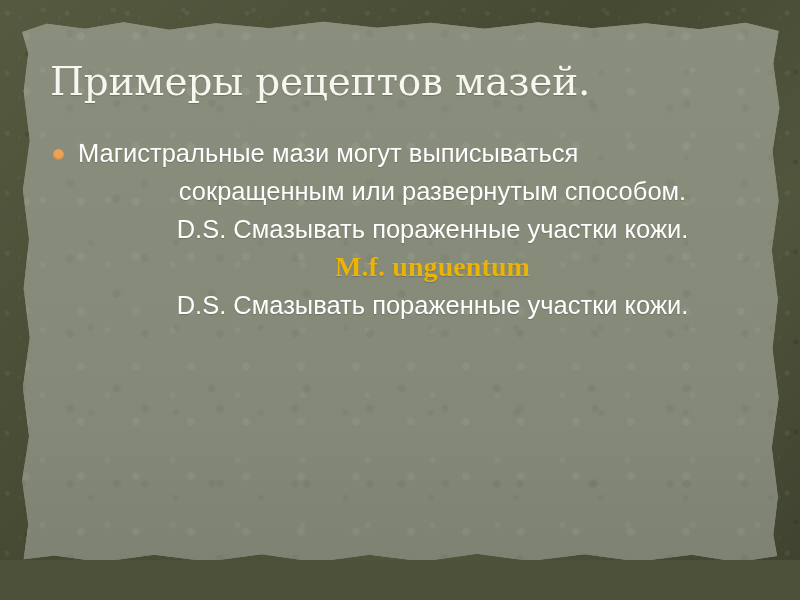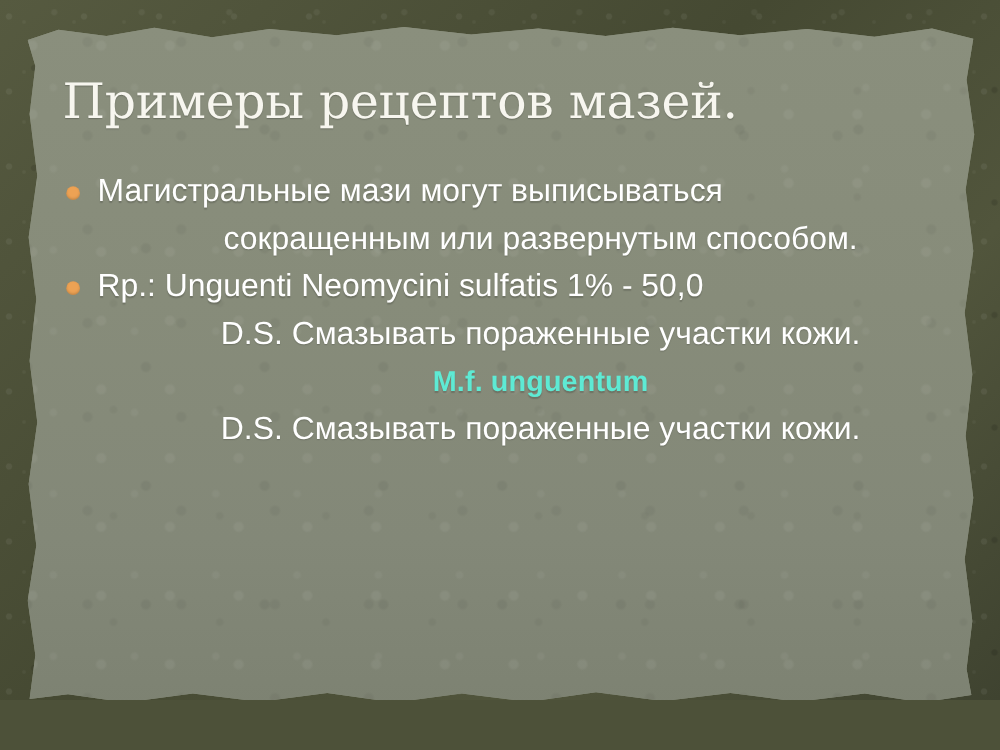--- a/index.html
+++ b/index.html
@@ -135,43 +135,42 @@
     left: 5px;
     top: 15px;
     width: 11px;
     height: 11px;
     border-radius: 50%;
     background: #eda254;
     box-shadow: inset 0 -1px 2px rgba(0,0,0,0.18);
   }
 
   .line.accent {
-    color: #5eead4;
-    font-family: Liberation Sans, sans-serif;
+    color: #eab308;
+    font-family: Liberation Serif, serif;
     font-weight: 700;
-    font-size: 23px;
+    font-size: 28px;
     letter-spacing: 0.1px;
   }
 </style>
 </head>
 <body>
 
 <div class="slide">
 
   <div class="frame-texture"></div>
 
   <div class="paper"></div>
 
   <div class="content">
 
     <div class="slide-title">Примеры рецептов мазей.</div>
 
     <div class="body-block">
         <div class="line bulleted"><span class="bullet-dot"></span><span>Магистральные мази могут выписываться</span></div>
         <div class="line plain"><span>сокращенным или развернутым способом.</span></div>
-        <div class="line bulleted"><span class="bullet-dot"></span><span>Rp.: Unguenti Neomycini sulfatis 1% - 50,0</span></div>
         <div class="line plain"><span>D.S. Смазывать пораженные участки кожи.</span></div>
         <div class="line plain accent"><span>M.f. unguentum</span></div>
         <div class="line plain"><span>D.S. Смазывать пораженные участки кожи.</span></div>
       </div>
 
   </div>
 </div>
 
 </body></html>

